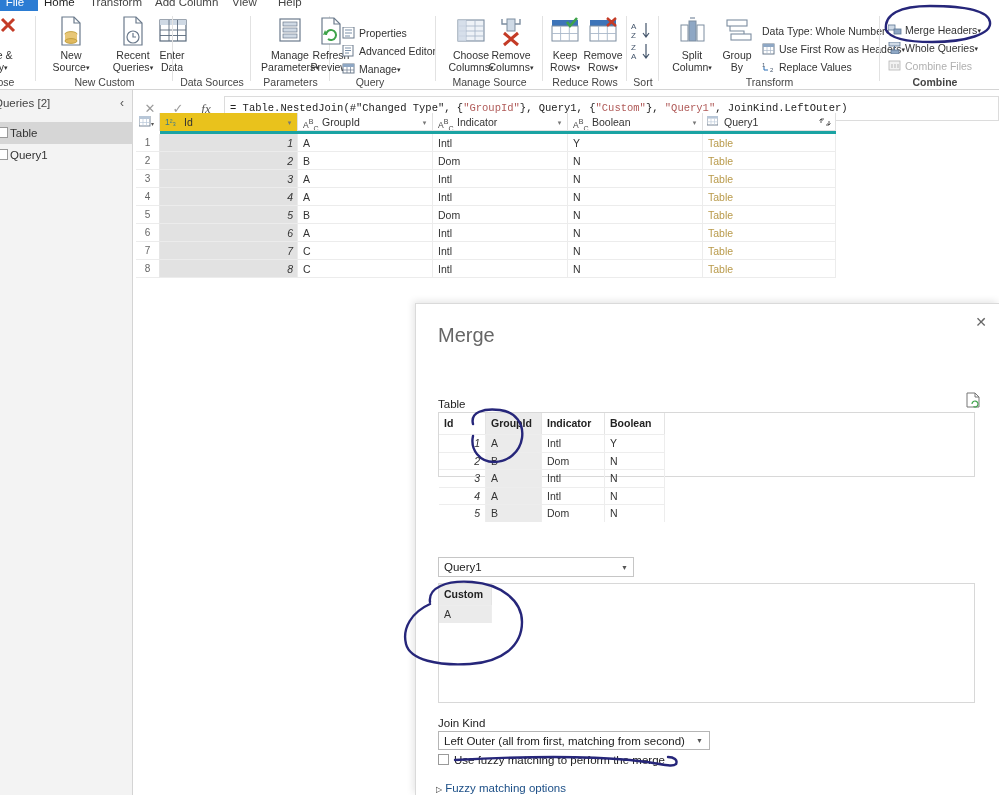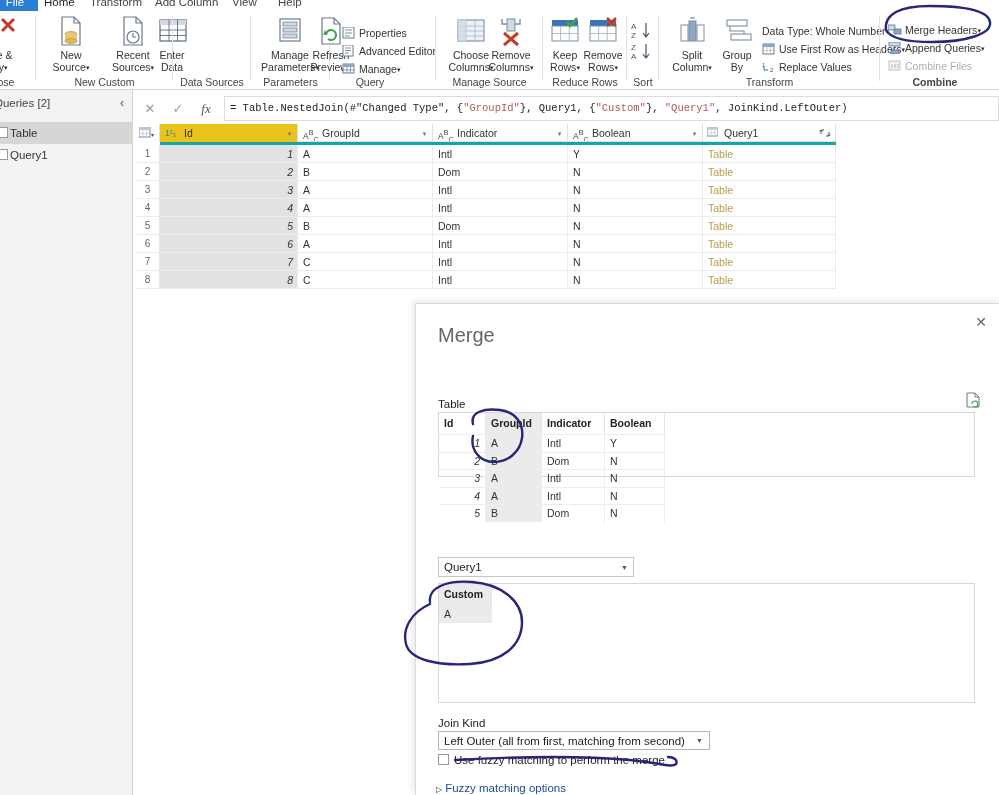--- a/index.html
+++ b/index.html
@@ -80,21 +80,21 @@
   #fb-fx { left:56px; width:28px; font-style:italic; font-family:"Liberation Serif",serif; color:#555;}
   #fb-input {
     position:absolute; left:88px; top:0; width:775px; height:25px;
     border:1px solid #dcdcdc; background:#fff; line-height:23px;
     font-family:"Liberation Mono", monospace; font-size:10.5px; color:#222;
     padding-left:5px; white-space:nowrap; overflow:hidden;
   }
   #fb-input .str { color:#b05a58; }
 
   
-  #grid { position:absolute; top:124px; left:136px; width:863px; height:170px; }
+  #grid { position:absolute; top:113px; left:136px; width:863px; height:170px; }
   #grid-head { position:absolute; top:0; left:0; width:700px; height:18px; }
   .hcell {
     position:absolute; top:0; height:18px; line-height:18px;
     background:#fff; border-right:1px solid #e0e0e0; border-bottom:1px solid #e0e0e0;
     font-size:10.5px; color:#333; overflow:hidden;
   }
   .hcell.corner { border-bottom:none; }
   .hcell.idcol { background:#e9c21c; border-bottom:none; }
   .hcell .ti {
     position:absolute; left:5px; top:0; font-size:8.5px; color:#3b7a8c; line-height:18px;
@@ -228,21 +228,21 @@
     <div class="bigbtn" style="left:66px;">
       <span class="ic">
         <svg width="62" height="32" viewBox="0 0 62 32">
           <path d="M22 2 h12 l6 6 v22 h-18 z" fill="#fff" stroke="#6b7a8c" stroke-width="1.2"></path>
           <path d="M34 2 v6 h6" fill="none" stroke="#6b7a8c" stroke-width="1.2"></path>
           <circle cx="31" cy="22" r="6" fill="#fff" stroke="#6b7a8c" stroke-width="1.2"></circle>
           <path d="M31 18 v4 h3" stroke="#6b7a8c" stroke-width="1.2" fill="none"></path>
         </svg>
       </span>
       <span>Recent</span><br>
-      <span>Sources</span><span class="caret">▾</span>
+      <span>Queries</span><span class="caret">▾</span>
     </div>
     <div class="bigbtn" style="left:108px;width:56px;">
       <span class="ic">
         <svg width="56" height="32" viewBox="0 0 56 32">
           <rect x="16" y="5" width="26" height="21" fill="#fff" stroke="#5b6b7d" stroke-width="1.2"></rect>
           <rect x="16" y="5" width="26" height="5" fill="#cfd9e4"></rect>
           <path d="M16 15 h26 M16 20.5 h26 M25 5 v21 M33.5 5 v21" stroke="#5b6b7d" stroke-width=".9"></path>
         </svg>
       </span>
       <span>Enter</span><br>
@@ -449,21 +449,21 @@
         </svg>
       </span><span>Merge Headers</span><span class="caret">▾</span>
     </div>
     <div class="smallrow" style="left:8px; top:31px;">
       <span class="si">
         <svg width="14" height="12" viewBox="0 0 14 12">
           <rect x="1" y="0" width="11" height="4" fill="#cfdae6" stroke="#5b7391" stroke-width=".8"></rect>
           <path d="M6.5 4 v4" stroke="#5b7391" stroke-width="1"></path>
           <rect x="3" y="8" width="8" height="4" fill="#8ea7c4" stroke="#5b7391" stroke-width=".8"></rect>
         </svg>
-      </span><span>Append Queries</span><span class="caret">▾</span>
+      </span><span>Whole Queries</span><span class="caret">▾</span>
     </div>
     <div class="smallrow dis" style="left:8px; top:49px;">
       <span class="si">
         <svg width="14" height="12" viewBox="0 0 14 12">
           <rect x="1" y="1" width="11" height="9" fill="#f2f2f2" stroke="#b5b5b5" stroke-width=".8"></rect>
           <path d="M4 4 v4 M7 4 v4 M10 4 v4" stroke="#b5b5b5" stroke-width="1"></path>
         </svg>
       </span><span>Combine Files</span>
     </div>
     <div class="glabel" style="left:0;width:110px;font-weight:bold;">Combine</div>

